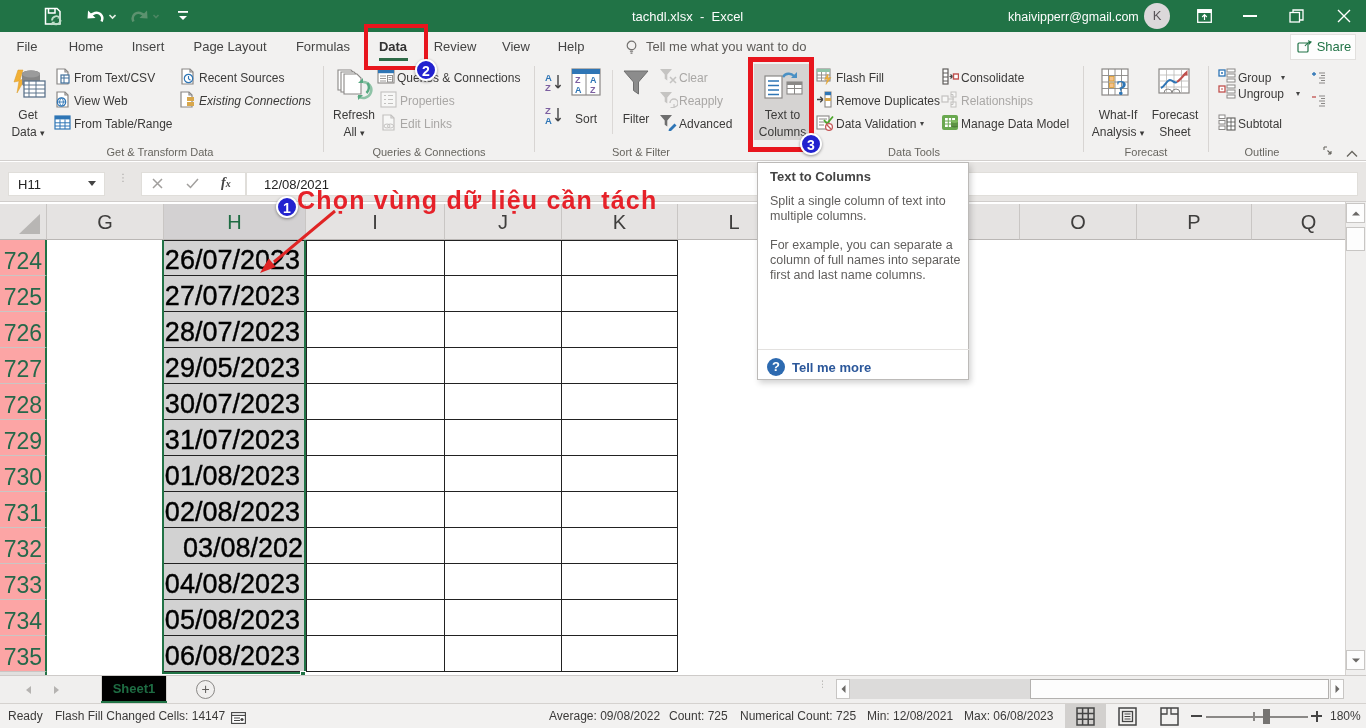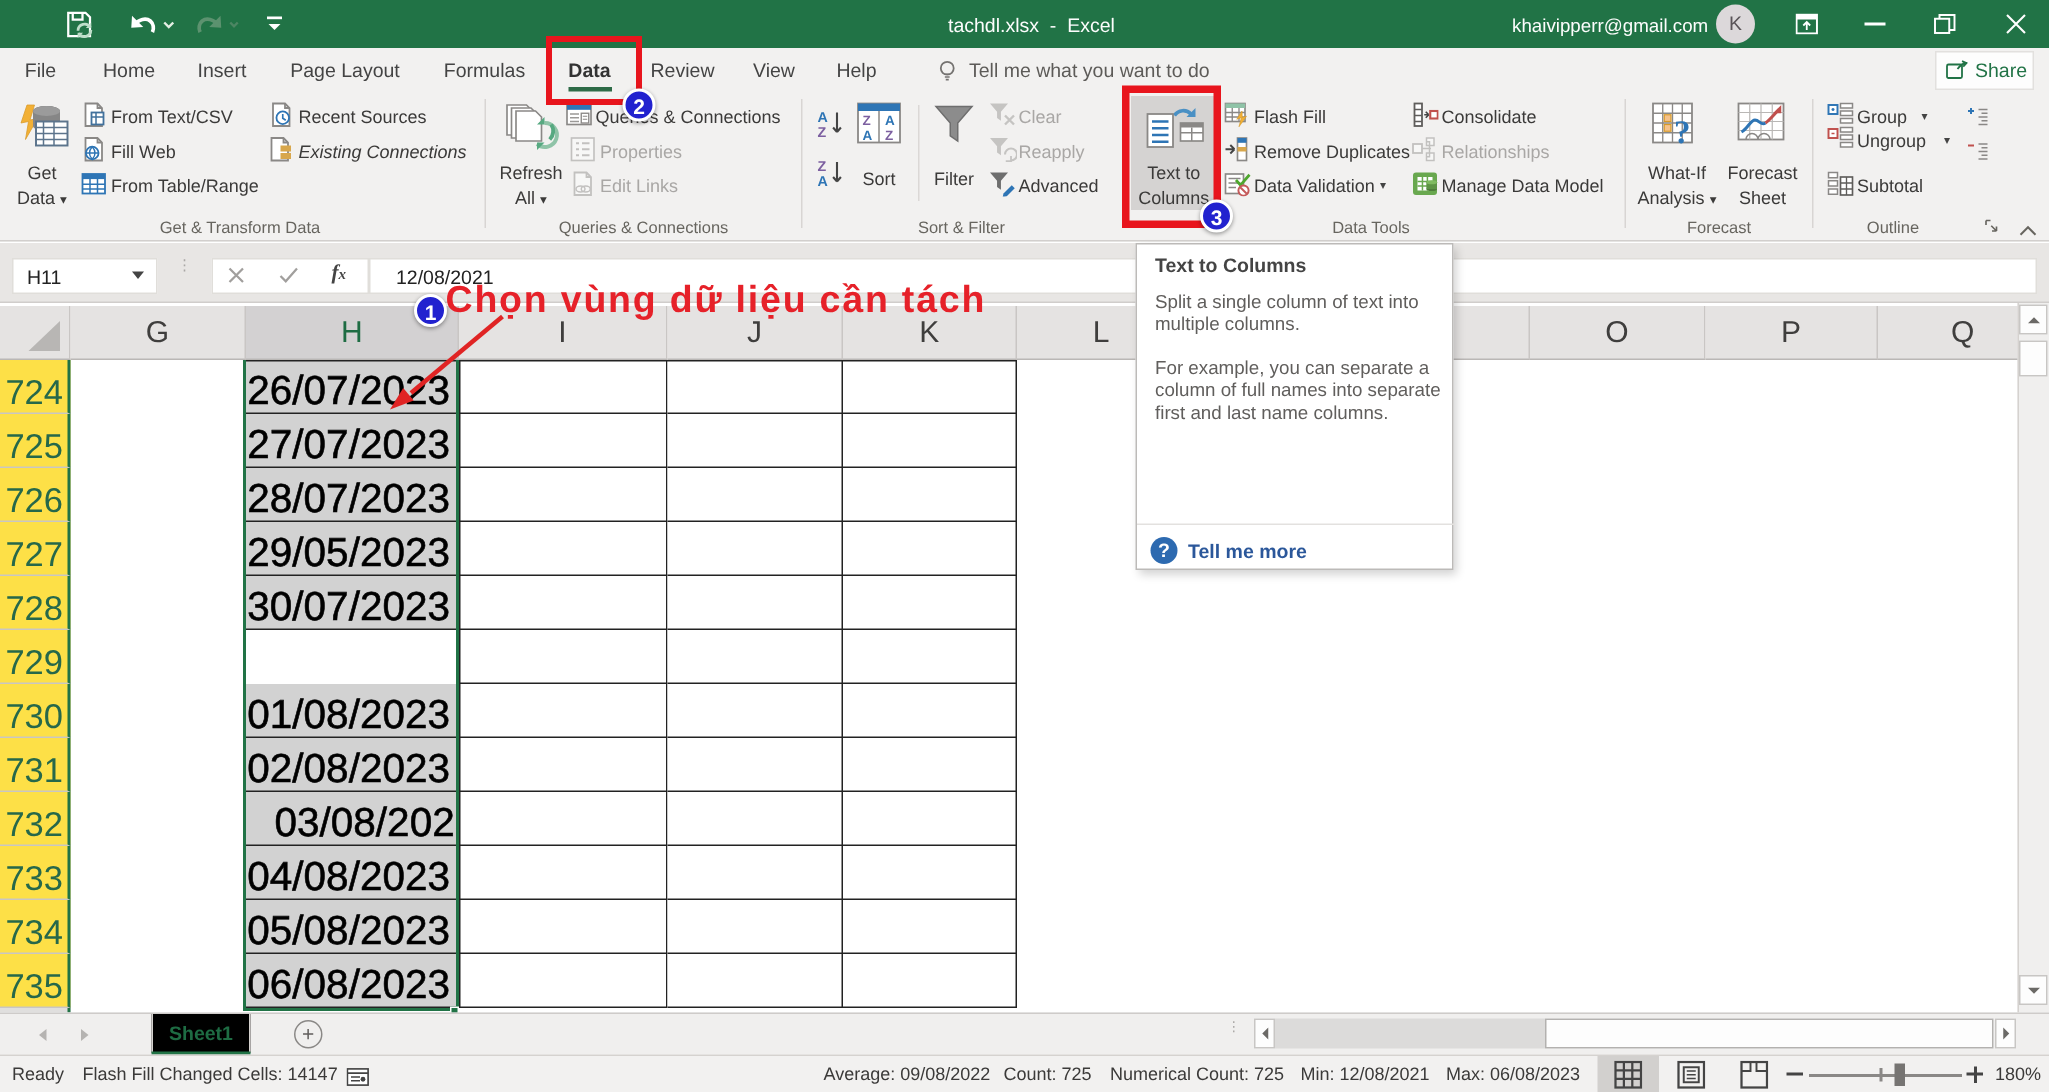--- a/index.html
+++ b/index.html
@@ -24,21 +24,21 @@
   .ritem.dis { color:#a9a7a5; }
   .bigbtn { position:absolute; text-align:center; font-size:12px; color:#3b3a39; }
 
   
   #fbar { left:0; top:162px; width:1366px; height:40px; background:#e8e6e4; border-bottom:1px solid #d0cdcb; }
   .fbox { position:absolute; background:#fff; border:1px solid #e0deda; }
 
   
   #grid { left:0; top:202px; width:1366px; height:473px; background:#fff; }
   .chead { position:absolute; top:2px; height:36px; background:#e5e3e2; border-right:1px solid #c9c6c4; border-bottom:1px solid #bab7b5; text-align:center; font-size:20px; color:#3f3e3d; line-height:36px; }
-  .rhead { position:absolute; left:0; width:47px; height:36px; background:#fde047; border-bottom:1px solid #c9c6c4; border-right:2px solid #217346; font-size:23px; color:#26684a; text-align:right; padding-right:3px; line-height:42px; }
+  .rhead { position:absolute; left:0; width:47px; height:36px; background:#fca5a5; border-bottom:1px solid #c9c6c4; border-right:2px solid #217346; font-size:23px; color:#26684a; text-align:right; padding-right:3px; line-height:42px; }
   .hcell { position:absolute; left:164px; width:142px; height:36px; background:#d2d2d2; border-bottom:1px solid #222; font-size:27px; color:#000; text-align:right; padding-right:6px; line-height:41px; -webkit-text-stroke:0.4px #000; }
   .bcell { position:absolute; height:36px; background:#fff; border-bottom:1px solid #222; border-right:1px solid #222; }
 
   
   #tooltip { left:757px; top:162px; width:212px; height:218px; background:#fff; border:1px solid #bcbab8; box-shadow:2px 3px 6px rgba(0,0,0,0.18); z-index:30; }
 
   
   #sheetbar { left:0; top:675px; width:1366px; height:28px; background:#f0efee; border-top:1px solid #cecbc9; }
 
   
@@ -148,21 +148,21 @@
       </svg>
     <span class="lbl">From Text/CSV</span>
   </div>
   <div class="ritem" style="left:54px;top:29px;">
     <svg width="17" height="17" viewBox="0 0 17 17">
         <path d="M3 1 h8 l3 3 v12 h-11 z" fill="#fff" stroke="#8a8886" stroke-width="1.2"></path>
         <path d="M11 1 v3 h3" fill="none" stroke="#8a8886" stroke-width="1.2"></path>
         <circle cx="7.5" cy="11" r="4.2" fill="#fff" stroke="#2e75b5" stroke-width="1.2"></circle>
         <path d="M3.3 11 h8.4 M7.5 6.8 c-2.5 2.8 -2.5 5.6 0 8.4 c2.5-2.8 2.5-5.6 0-8.4" fill="none" stroke="#2e75b5" stroke-width="0.9"></path>
       </svg>
-    <span class="lbl">Fill Web</span>
+    <span class="lbl">View Web</span>
   </div>
   <div class="ritem" style="left:54px;top:52px;">
     <svg width="17" height="17" viewBox="0 0 17 17">
         <rect x="1" y="2" width="15" height="13" fill="#fff" stroke="#2e75b5" stroke-width="1.2"></rect>
         <rect x="1" y="2" width="15" height="3.4" fill="#2e75b5"></rect>
         <path d="M1 8.8 h15 M1 12 h15 M6 5.4 v9.6 M11 5.4 v9.6" stroke="#2e75b5" stroke-width="1" fill="none"></path>
       </svg>
     <span class="lbl">From Table/Range</span>
   </div>
   <div class="ritem" style="left:179px;top:6px;">
@@ -480,20 +480,21 @@
   <div class="hcell" style="top:146px;">29/05/2023</div>
   <div class="bcell" style="left:306px;top:146px;width:139px;"></div>
   <div class="bcell" style="left:445px;top:146px;width:117px;"></div>
   <div class="bcell" style="left:562px;top:146px;width:116px;"></div>
   <div class="rhead" style="top:182px;">728</div>
   <div class="hcell" style="top:182px;text-align:right;">30/07/2023</div>
   <div class="bcell" style="left:306px;top:182px;width:139px;"></div>
   <div class="bcell" style="left:445px;top:182px;width:117px;"></div>
   <div class="bcell" style="left:562px;top:182px;width:116px;"></div>
   <div class="rhead" style="top:218px;">729</div>
+  <div class="hcell" style="top:218px;">31/07/2023</div>
   <div class="bcell" style="left:306px;top:218px;width:139px;"></div>
   <div class="bcell" style="left:445px;top:218px;width:117px;"></div>
   <div class="bcell" style="left:562px;top:218px;width:116px;"></div>
   <div class="rhead" style="top:254px;">730</div>
   <div class="hcell" style="top:254px;">01/08/2023</div>
   <div class="bcell" style="left:306px;top:254px;width:139px;"></div>
   <div class="bcell" style="left:445px;top:254px;width:117px;"></div>
   <div class="bcell" style="left:562px;top:254px;width:116px;"></div>
   <div class="rhead" style="top:290px;">731</div>
   <div class="hcell" style="top:290px;">02/08/2023</div>

